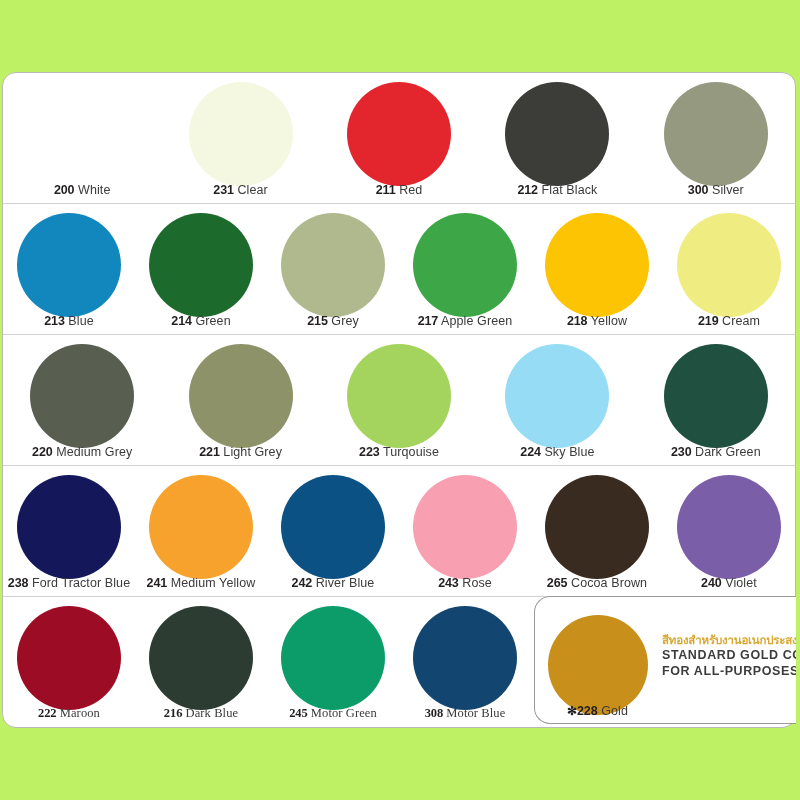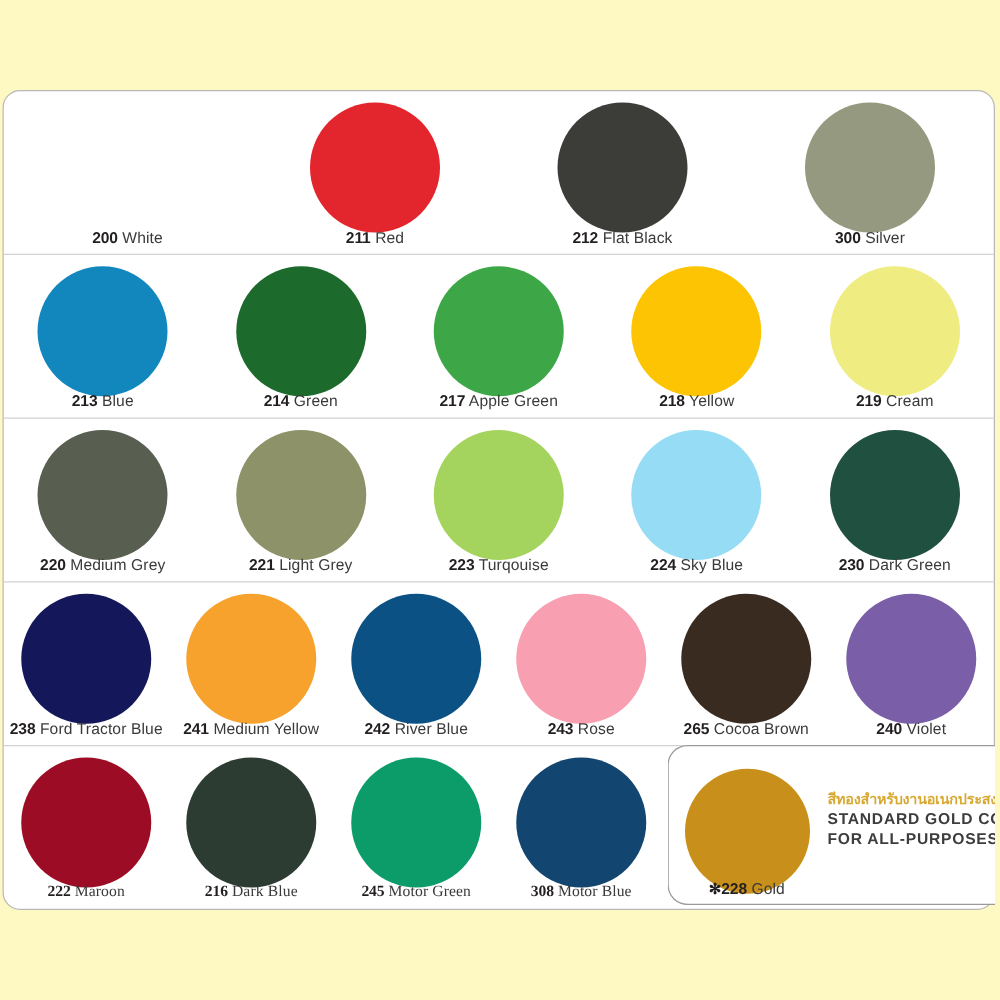--- a/index.html
+++ b/index.html
@@ -11,21 +11,21 @@
     width: 800px;
     height: 800px;
     overflow: hidden;
     font-family: "Liberation Sans", sans-serif;
   }
 
   #stage {
     position: relative;
     width: 800px;
     height: 800px;
-    background: #fef9c3;
+    background: #bef264;
   }
 
   
   #card {
     position: absolute;
     left: 2px;
     top: 72px;
     width: 794px;
     height: 656px;
     background: #ffffff;
@@ -163,20 +163,27 @@
 
       <div class="row">
         <div class="cell">
           <div class="swatch empty"></div>
           <div class="label">
             <span class="code">200</span>
             <span class="nm">White</span>
           </div>
         </div>
         <div class="cell">
+          <div class="swatch" style="background: rgb(245, 248, 225);"></div>
+          <div class="label">
+            <span class="code">231</span>
+            <span class="nm">Clear</span>
+          </div>
+        </div>
+        <div class="cell">
           <div class="swatch" style="background: rgb(227, 38, 46);"></div>
           <div class="label">
             <span class="code">211</span>
             <span class="nm">Red</span>
           </div>
         </div>
         <div class="cell">
           <div class="swatch" style="background: rgb(60, 60, 56);"></div>
           <div class="label">
             <span class="code">212</span>
@@ -198,20 +205,27 @@
           <div class="label">
             <span class="code">213</span>
             <span class="nm">Blue</span>
           </div>
         </div>
         <div class="cell">
           <div class="swatch" style="background: rgb(29, 107, 44);"></div>
           <div class="label">
             <span class="code">214</span>
             <span class="nm">Green</span>
+          </div>
+        </div>
+        <div class="cell">
+          <div class="swatch" style="background: rgb(176, 185, 141);"></div>
+          <div class="label">
+            <span class="code">215</span>
+            <span class="nm">Grey</span>
           </div>
         </div>
         <div class="cell">
           <div class="swatch" style="background: rgb(61, 167, 72);"></div>
           <div class="label">
             <span class="code">217</span>
             <span class="nm">Apple Green</span>
           </div>
         </div>
         <div class="cell">

